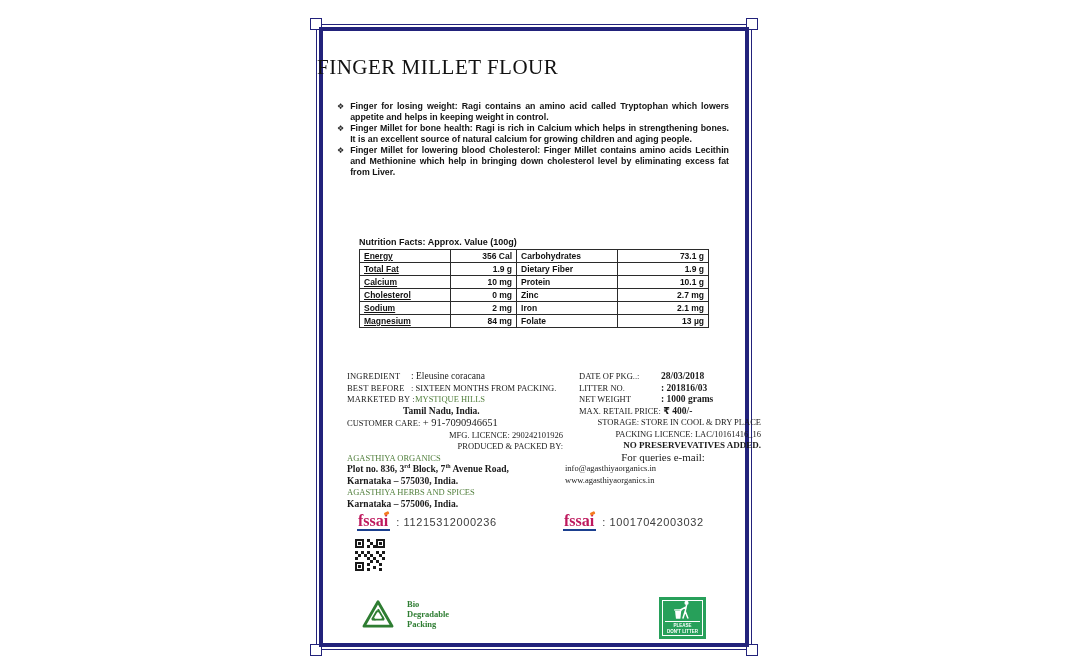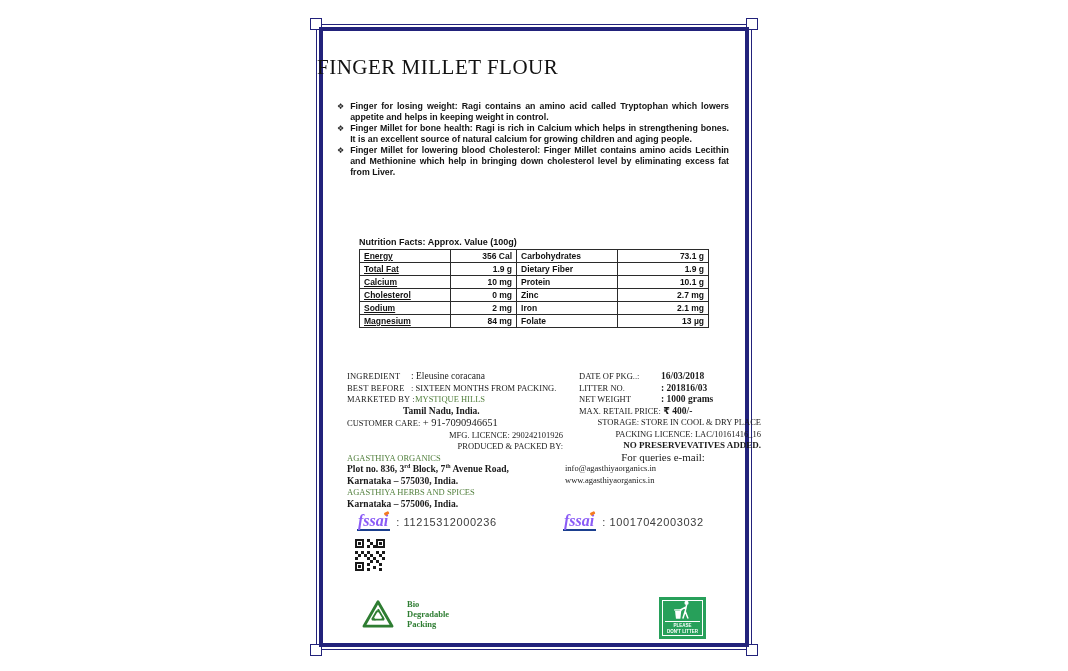--- a/index.html
+++ b/index.html
@@ -68,22 +68,22 @@
   .rind { padding-left:14px; }
   .caps-small { font-size:8.5px;text-align:right; }
   .rupee { font-family:"Liberation Serif","DejaVu Sans",serif; }
   sup.ord { font-size:6px; vertical-align:super; line-height:0; }
 
   .fssai-row { position:absolute; top:488px; left:0; width:100%; height:24px; }
   .fssai-group { position:absolute; display:flex; align-items:center; }
   .fssai-group.g1 { left:40px; } .fssai-group.g2 { left:246px; }
   .fssai-logo {
     position:relative; font-family:"Liberation Serif", serif;
-    font-style:italic; font-weight:bold; font-size:16px; line-height:16px;
-    color:#8b5cf6; border-bottom:2px solid #1b3f8f; padding:0 2px 0 1px;
+    font-weight:bold; font-size:16px; line-height:16px;
+    color:#be185d; border-bottom:2px solid #1b3f8f; padding:0 2px 0 1px;
   }
   .fssai-accent {
     position:absolute; right:1px; top:-1px; width:5px; height:2.5px;
     background:#f47b20; transform:rotate(-28deg); border-radius:1px;
   }
   .fssai-number {
     font-family:"Liberation Sans", sans-serif; font-size:11px;
     color:#3c3c3c; margin-left:6px; letter-spacing:0.6px;
   }
 
@@ -191,21 +191,21 @@
       <div class="dline caps-small">MFG. LICENCE: 290242101926</div>
       <div class="dline caps-small">PRODUCED &amp; PACKED BY:</div>
       <div class="dline green">AGASTHIYA ORGANICS</div>
       <div class="dline boldline"><span>Plot no. 836, 3</span><sup class="ord">rd</sup><span> Block, 7</span><sup class="ord">th</sup><span> Avenue Road,</span></div>
       <div class="dline boldline">Karnataka – 575030, India.</div>
       <div class="dline green">AGASTHIYA HERBS AND SPICES</div>
       <div class="dline boldline">Karnataka – 575006, India.</div>
     </div>
 
     <div class="details-right">
-      <div class="dline rind"><span class="dr-label">DATE OF PKG..:</span><span class="boldline">16/03/2018</span></div>
+      <div class="dline rind"><span class="dr-label">DATE OF PKG..:</span><span class="boldline">28/03/2018</span></div>
       <div class="dline rind"><span class="dr-label">LITTER NO.</span><span class="boldline">: 201816/03</span></div>
       <div class="dline rind"><span class="dr-label">NET WEIGHT</span><span class="boldline">: 1000 grams</span></div>
       <div class="dline rind"><span class="caps-small">MAX. RETAIL PRICE:</span> <span class="boldline rupee">₹ 400/-</span></div>
       <div class="dline caps-small">STORAGE: STORE IN COOL &amp; DRY PLACE</div>
       <div class="dline caps-small">PACKING LICENCE: LAC/10161416_16</div>
       <div class="dline caps-small boldline" style="font-size:9px;">NO PRESERVEVATIVES ADDED.</div>
       <div class="dline" style="font-size:11px;text-align:center;">For queries e-mail:</div>
       <div class="dline" style="font-size:8.5px;">info@agasthiyaorganics.in</div>
       <div class="dline" style="font-size:8.5px;">www.agasthiyaorganics.in</div>
     </div>

